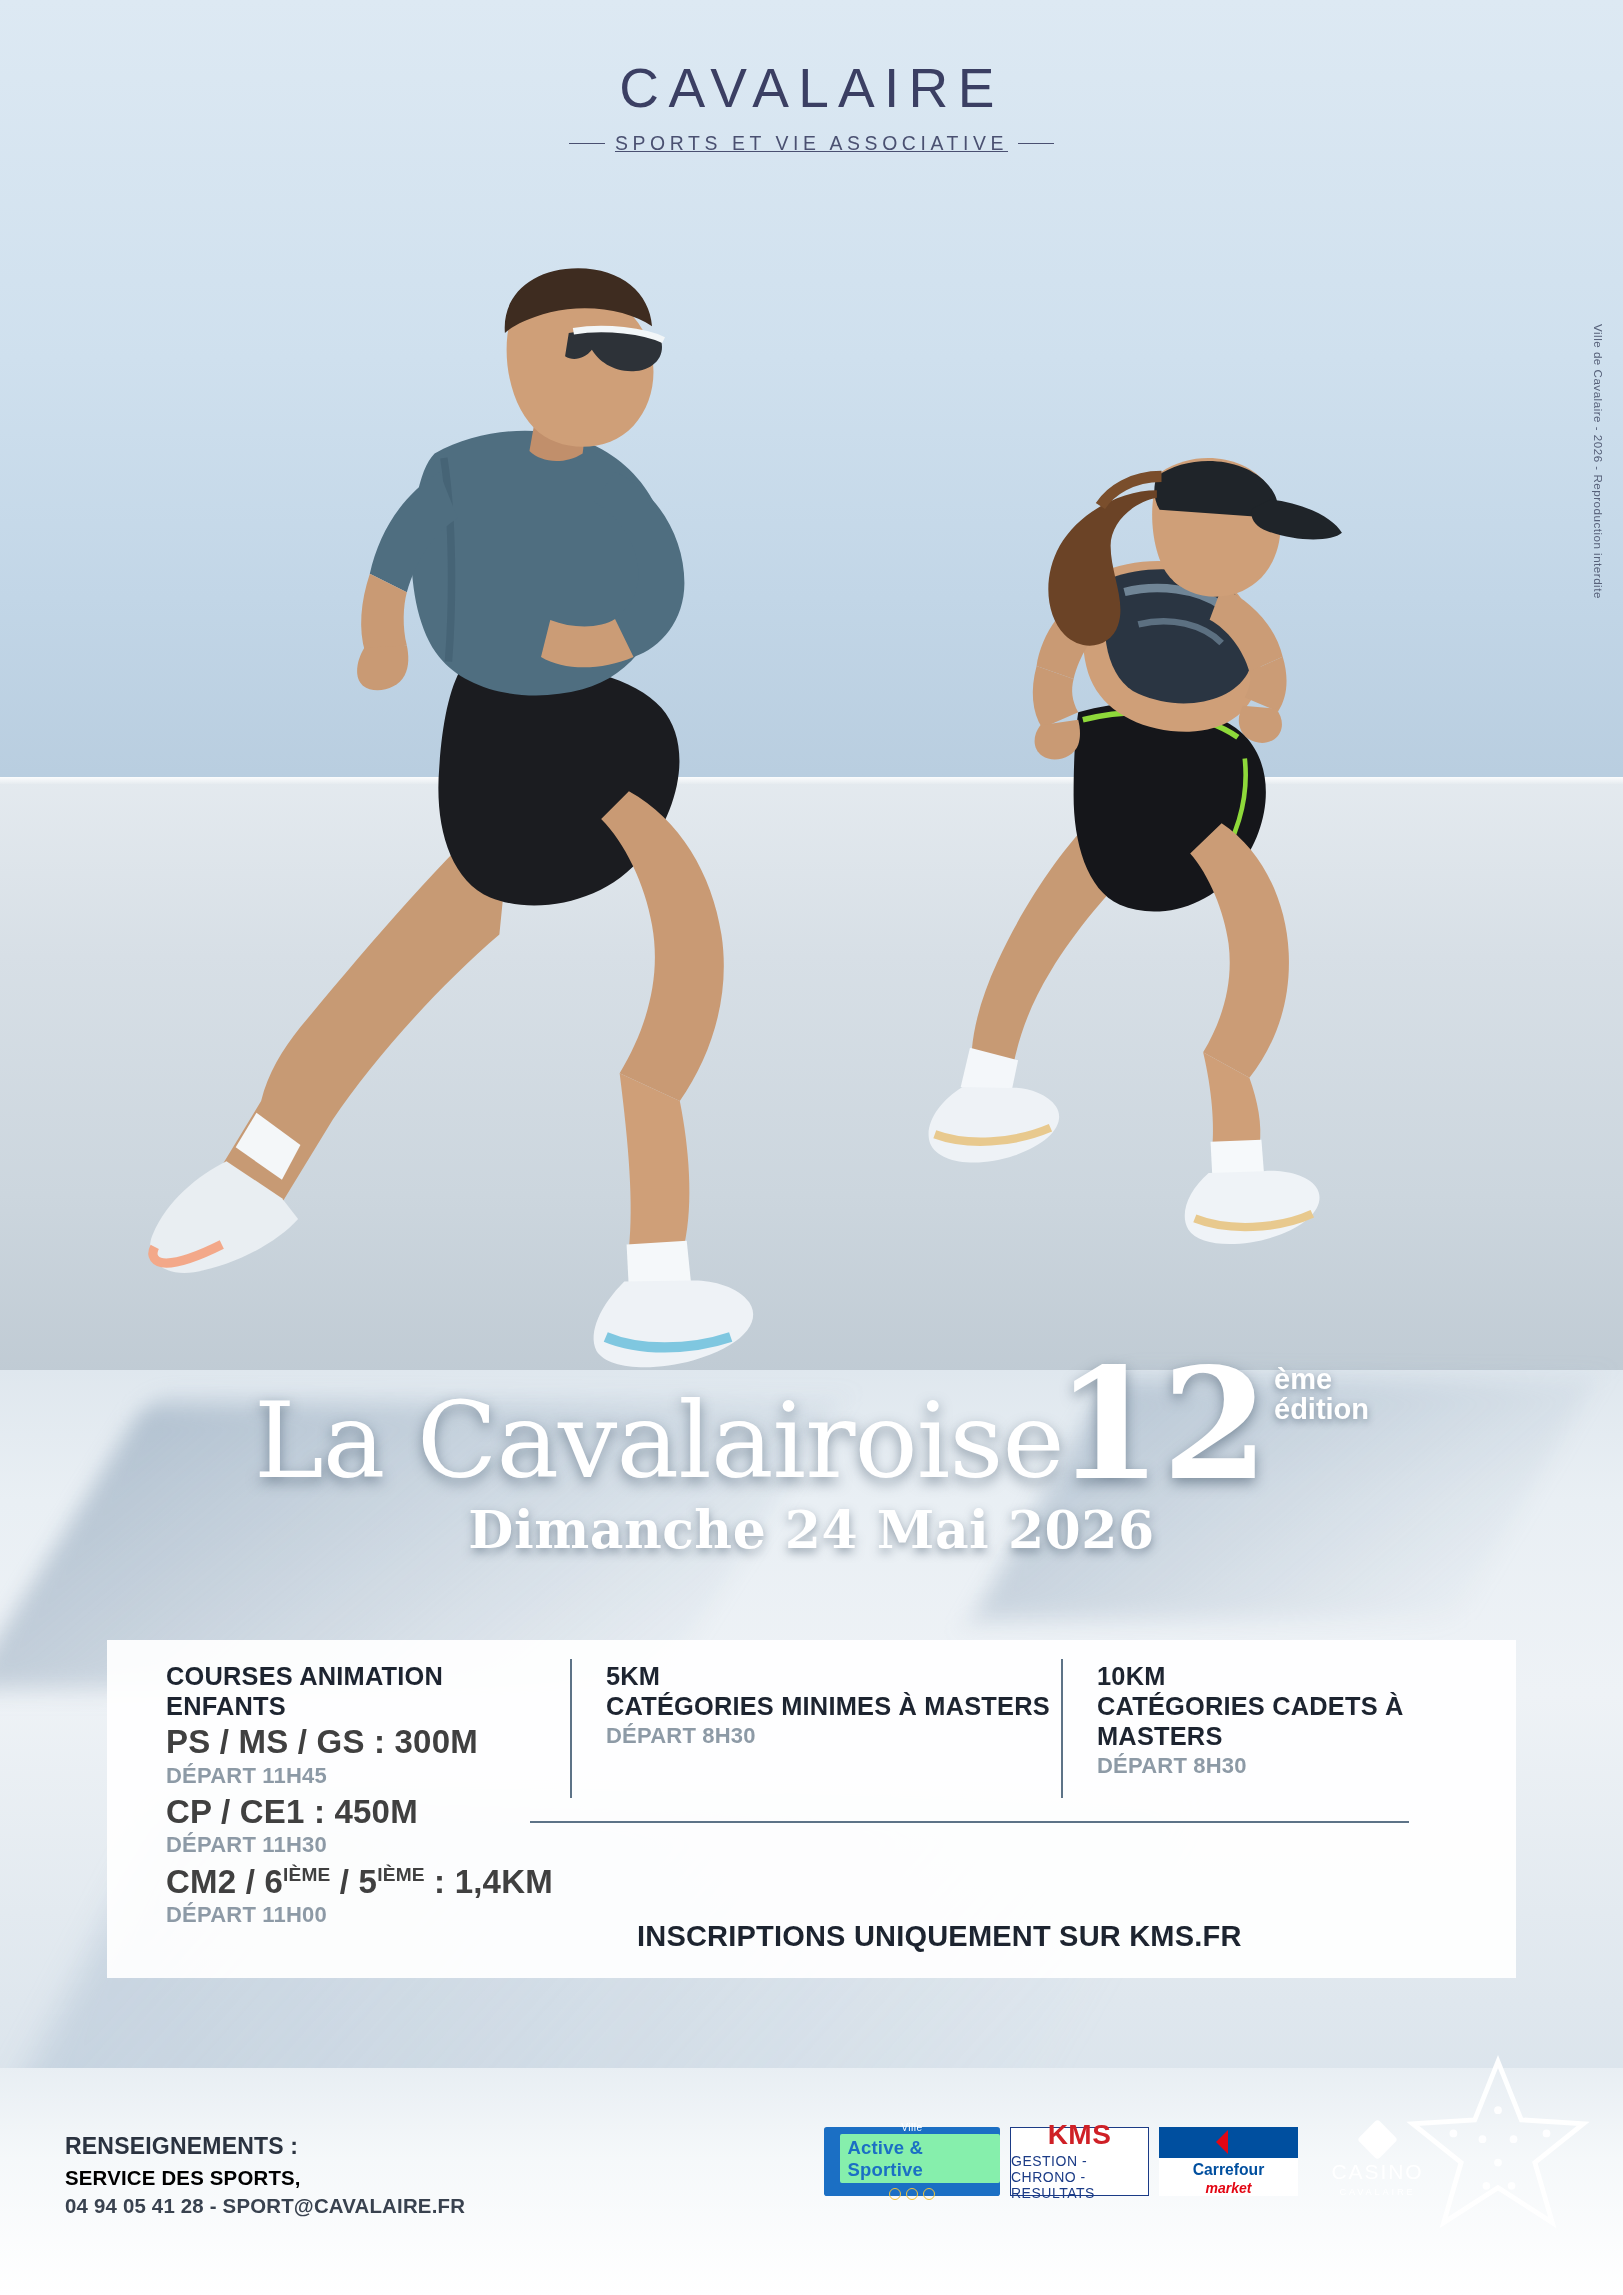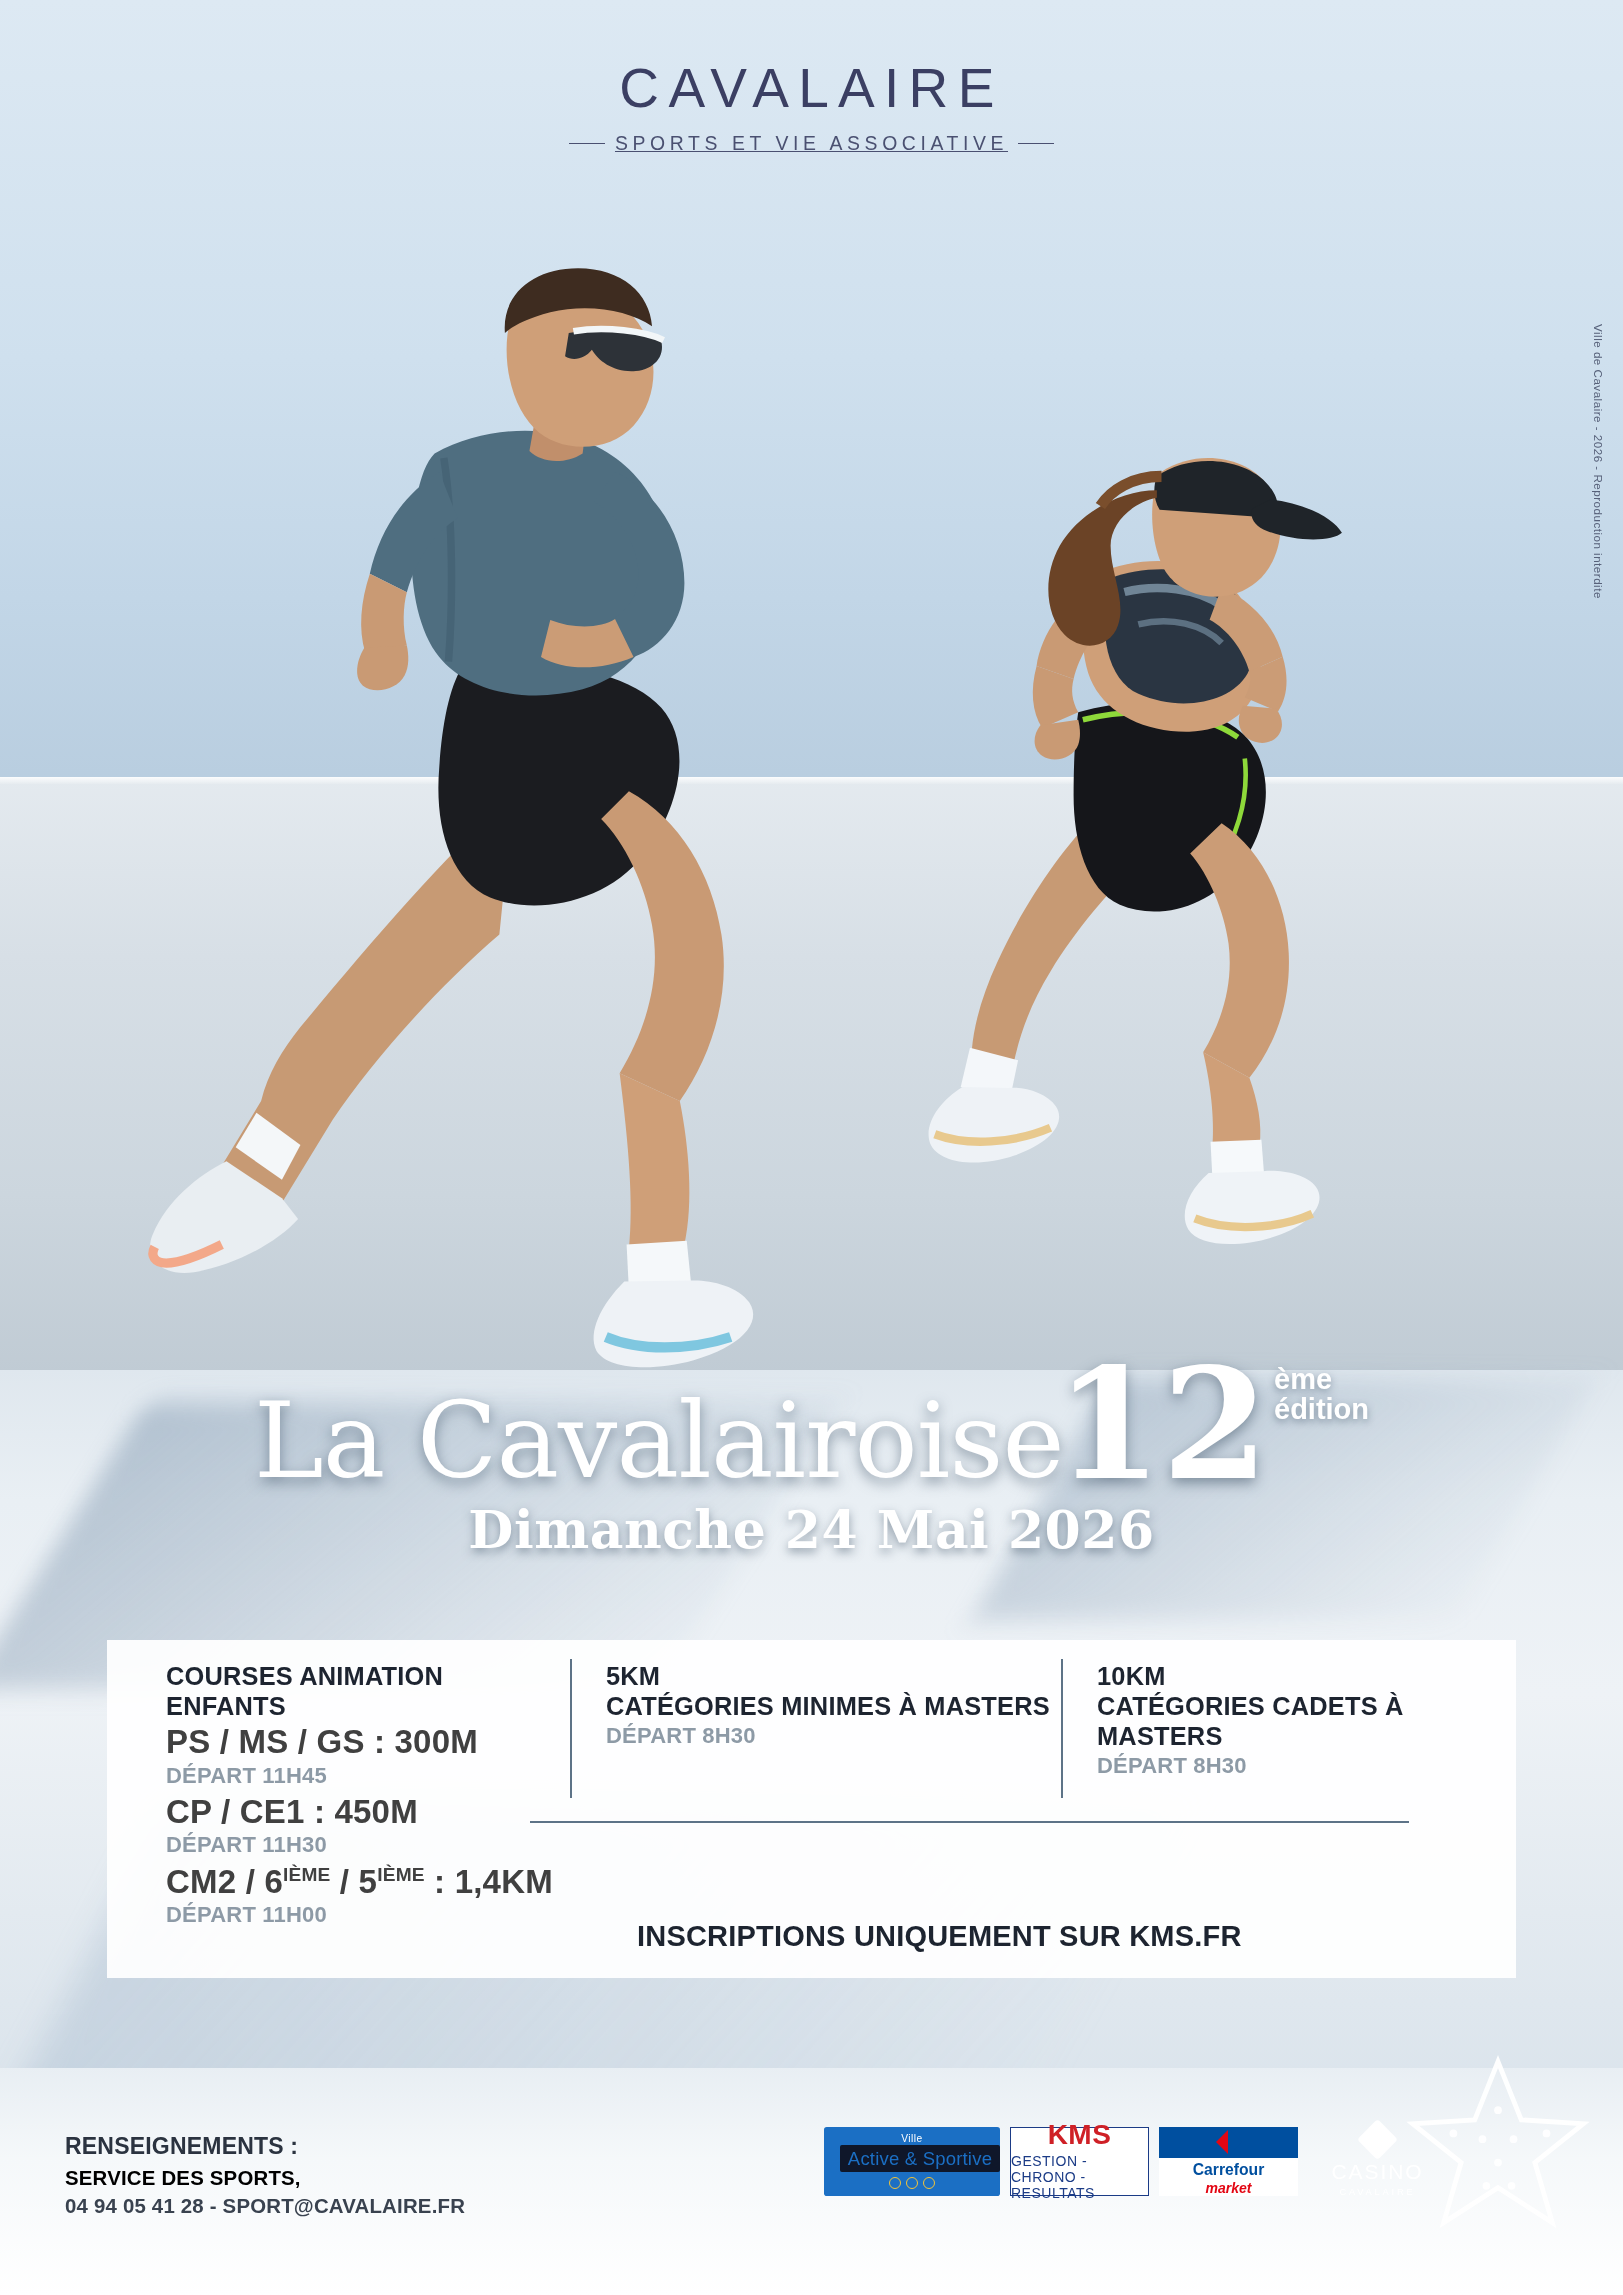--- a/index.html
+++ b/index.html
@@ -195,21 +195,21 @@
   }
 
   
   .sp-active {
     width: 176px; height: 69px; background: #1b6fc4; border-radius: 2.8px;
     display: flex; flex-direction: column; align-items: center; justify-content: center;
     color: #fff; position: relative;
   }
   .sp-active .ville { font-size: 10.2px; letter-spacing: 0.5px; margin-bottom: 0.9px; }
   .sp-active .main {
-    background: #0f172a; color: #1b6fc4; font-weight: normal; font-size: 18.5px;
+    background: #86efac; color: #1b6fc4; font-weight: bold; font-size: 18.5px;
     padding: 2.3px 7.4px; border-radius: 1.9px; letter-spacing: 0.2px; margin-left: 16px;
   }
   .sp-active .medals { display: flex; gap: 4.6px; margin-top: 4.6px; }
   .sp-active .medal {
     width: 12px; height: 12px; border-radius: 50%;
     border: 1.4px solid #f2c43a;
   }
 
   
   .sp-kms {

